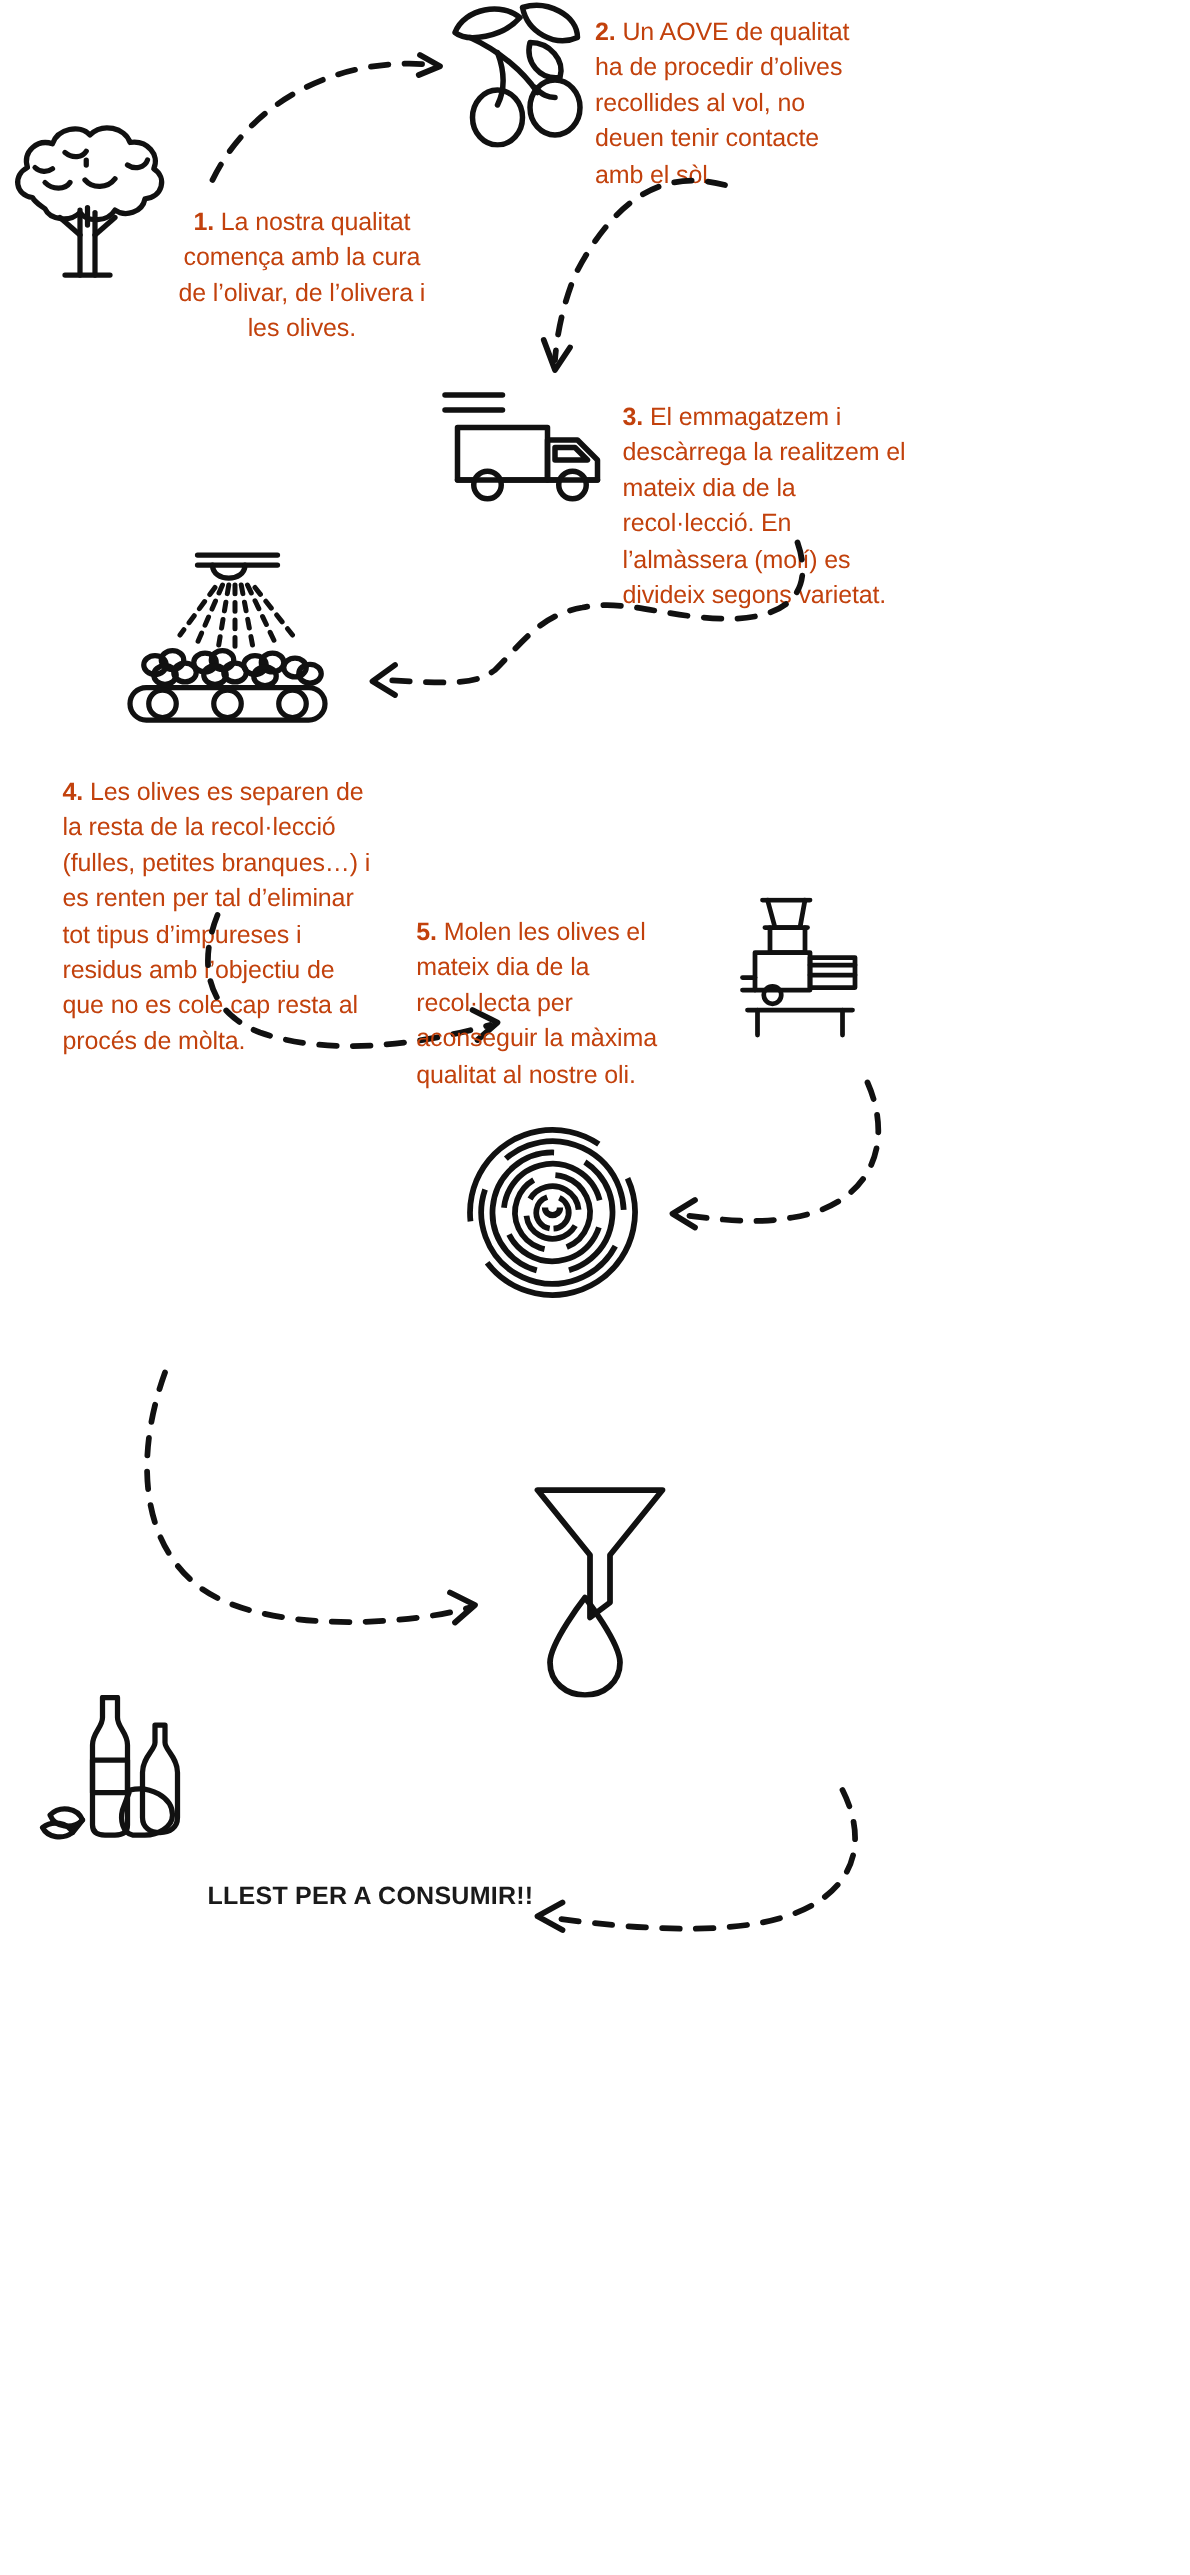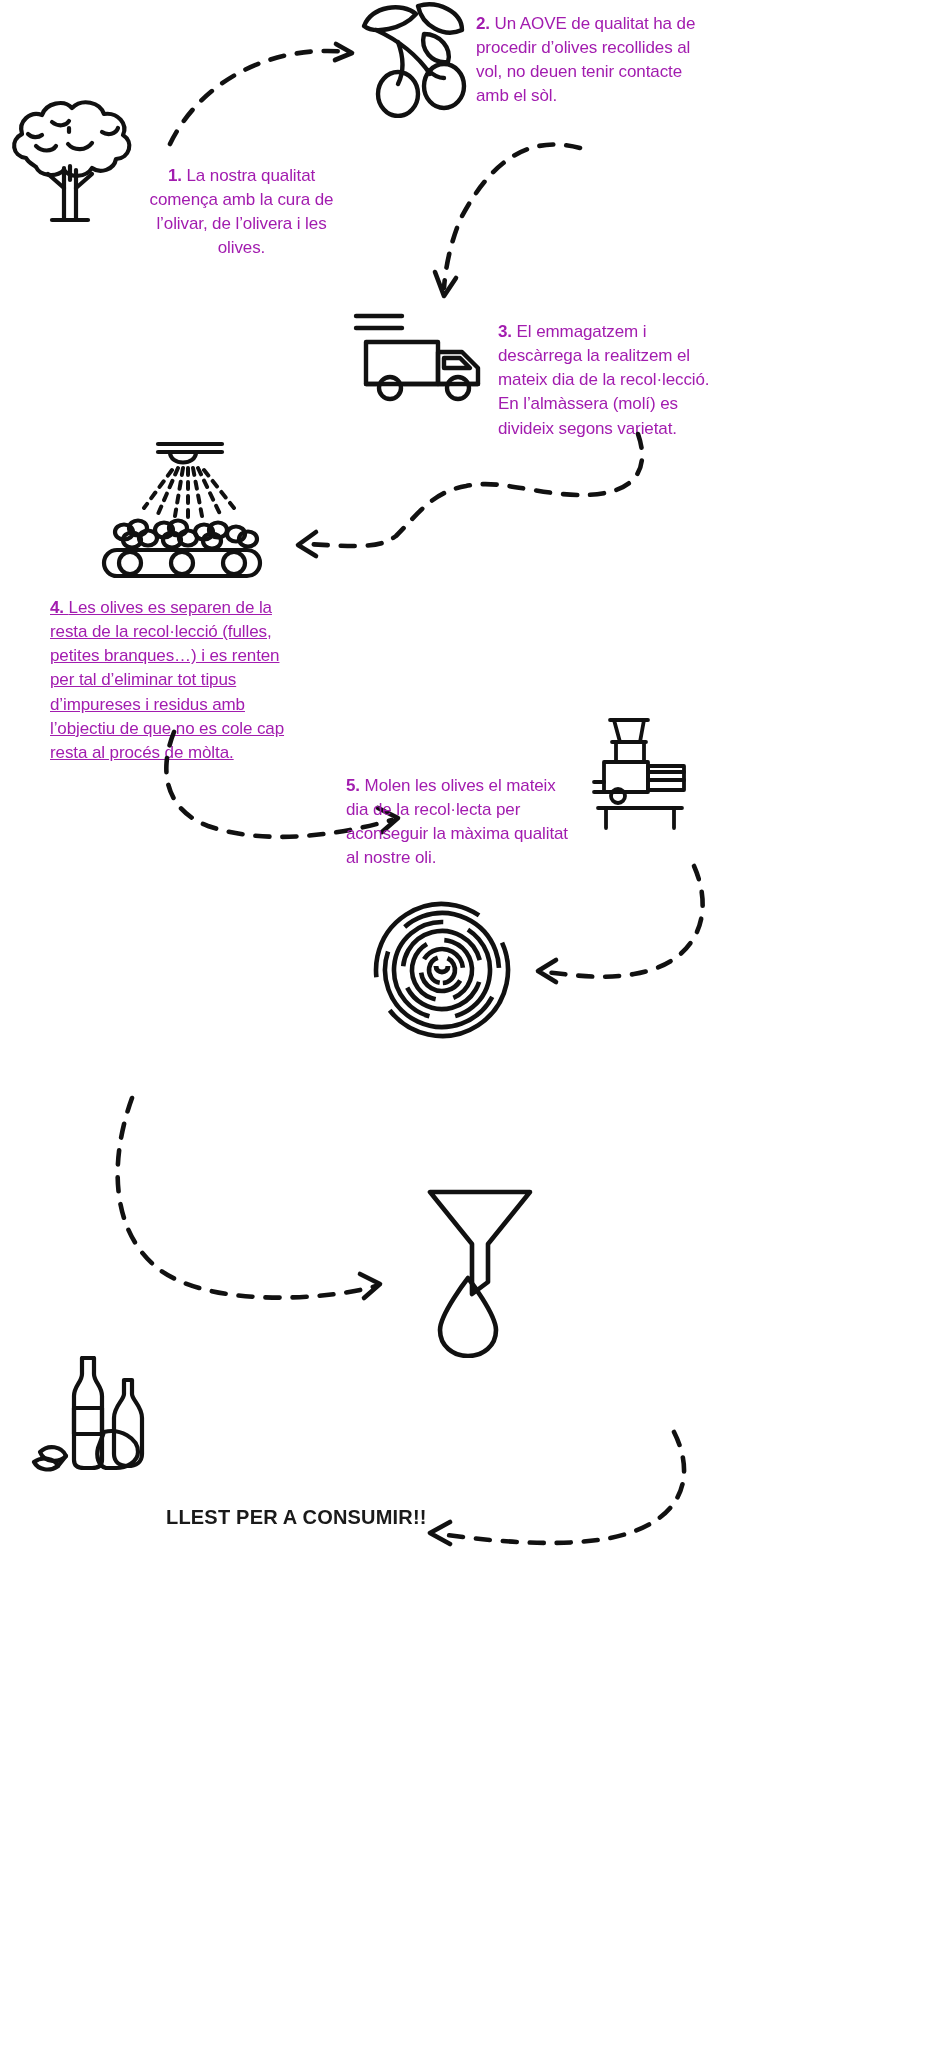--- a/index.html
+++ b/index.html
@@ -7,23 +7,23 @@
     width: 952px; height: 2060px;
     background: #ffffff;
     font-family: "Liberation Sans", sans-serif;
     color: #1a1a1a;
     overflow: hidden;
   }
   #stage { position: relative; width: 952px; height: 2060px; background:#fff; }
 
   .step-text {
     position: absolute;
-    font-size: 17px;
+    font-size: 20px;
     line-height: 1.42;
-    color: #a21caf;
+    color: #c2410c;
     font-weight: 500;
     letter-spacing: -0.1px;
   }
   .step-text .num { font-weight: 700; }
   .icon { position: absolute; }
   .icon svg { display: block; width: 100%; height: 100%; }
   .arrow { position: absolute; pointer-events: none; }
   .arrow svg { display:block; width:100%; height:100%; }
 
   .final-line {
@@ -162,21 +162,21 @@
         </g>
 
         <rect x="8" y="110" width="156" height="26" rx="13"></rect>
         <circle cx="34" cy="123" r="11"></circle>
         <circle cx="86" cy="123" r="11"></circle>
         <circle cx="138" cy="123" r="11"></circle>
       </g>
     </svg>
   </div>
 
-  <div class="step-text" style="left:50px; top:596px; width:252px;text-decoration:underline;">
+  <div class="step-text" style="left:50px; top:620px; width:252px;">
     <span class="num">4.</span> 
     <span>Les olives es separen de la resta de la recol·lecció (fulles, petites branques…) i es renten per tal d’eliminar tot tipus d’impureses i residus amb l’objectiu de que no es cole cap resta al procés de mòlta.</span>
   </div>
 
   <div class="arrow" style="left:150px; top:728px; width:266px; height:122px;">
     <svg viewBox="0 0 266 122">
       <path d="M24 4 C8 44 16 82 58 98 C110 116 178 110 242 92" fill="none" stroke="#111" stroke-width="4.6" stroke-linecap="round" stroke-dasharray="14 13"></path>
       <path d="M228 80 L248 90 L232 104" fill="none" stroke="#111" stroke-width="4.6" stroke-linecap="round" stroke-linejoin="round"></path>
     </svg>
   </div>
@@ -195,21 +195,21 @@
         <circle cx="32" cy="78" r="7"></circle>
         <path d="M12 90 L96 90"></path>
         <path d="M20 90 L20 110"></path>
         <path d="M88 90 L88 110"></path>
         <path d="M8 74 L18 74"></path>
         <path d="M8 64 L18 64"></path>
       </g>
     </svg>
   </div>
 
-  <div class="step-text" style="left:346px; top:732px; width:224px;margin-top:42px;">
+  <div class="step-text" style="left:333px; top:732px; width:224px;">
     <span class="num">5.</span> 
     <span>Molen les olives el mateix dia de la recol·lecta per aconseguir la màxima qualitat al nostre oli.</span>
   </div>
 
   <div class="arrow" style="left:516px; top:862px; width:200px; height:130px;">
     <svg viewBox="0 0 200 130">
       <path d="M178 4 C200 54 180 102 118 112 C96 116 76 116 30 110" fill="none" stroke="#111" stroke-width="4.6" stroke-linecap="round" stroke-dasharray="14 13"></path>
       <path d="M40 98 L22 109 L40 120" fill="none" stroke="#111" stroke-width="4.6" stroke-linecap="round" stroke-linejoin="round"></path>
     </svg>
   </div>

